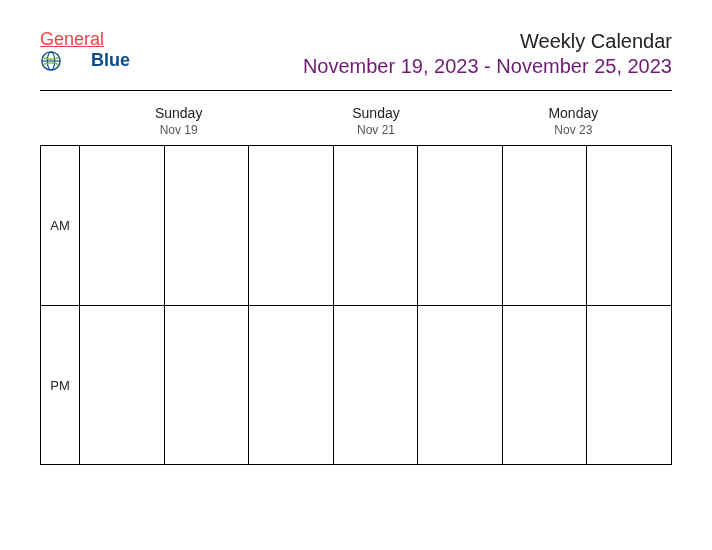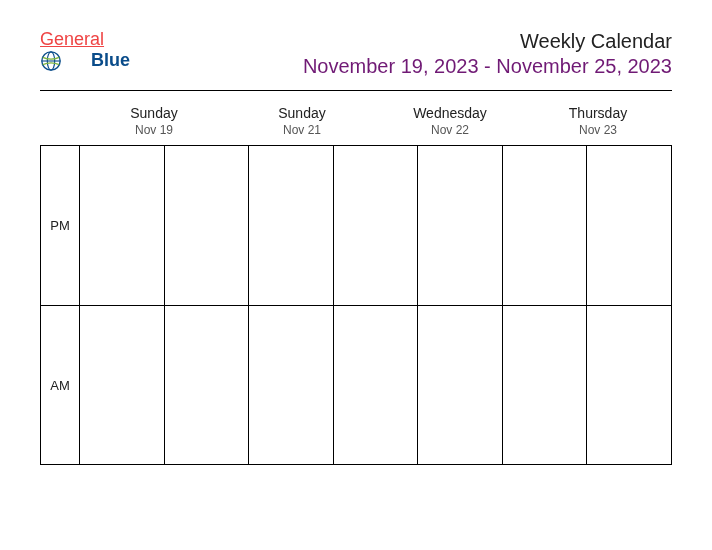--- a/index.html
+++ b/index.html
@@ -151,42 +151,38 @@
     <div class="time-col"></div>
     <div class="day-col">
       <div class="day-name">Sunday</div>
       <div class="day-date">Nov 19</div>
     </div>
     <div class="day-col">
       <div class="day-name">Sunday</div>
       <div class="day-date">Nov 21</div>
     </div>
     <div class="day-col">
-      <div class="day-name">Wednesday</div>
-      <div class="day-date">Nov 22</div>
-    </div>
-    <div class="day-col">
-      <div class="day-name">Thursday</div>
+      <div class="day-name">Monday</div>
       <div class="day-date">Nov 23</div>
     </div>
   </div>
 
   <div class="grid">
     <div class="grid-row">
-      <div class="time-label">PM</div>
+      <div class="time-label">AM</div>
       <div class="cell"></div>
       <div class="cell"></div>
       <div class="cell"></div>
       <div class="cell"></div>
       <div class="cell"></div>
       <div class="cell"></div>
       <div class="cell"></div>
     </div>
     <div class="grid-row">
-      <div class="time-label">AM</div>
+      <div class="time-label">PM</div>
       <div class="cell"></div>
       <div class="cell"></div>
       <div class="cell"></div>
       <div class="cell"></div>
       <div class="cell"></div>
       <div class="cell"></div>
       <div class="cell"></div>
     </div>
   </div>
 </div>

